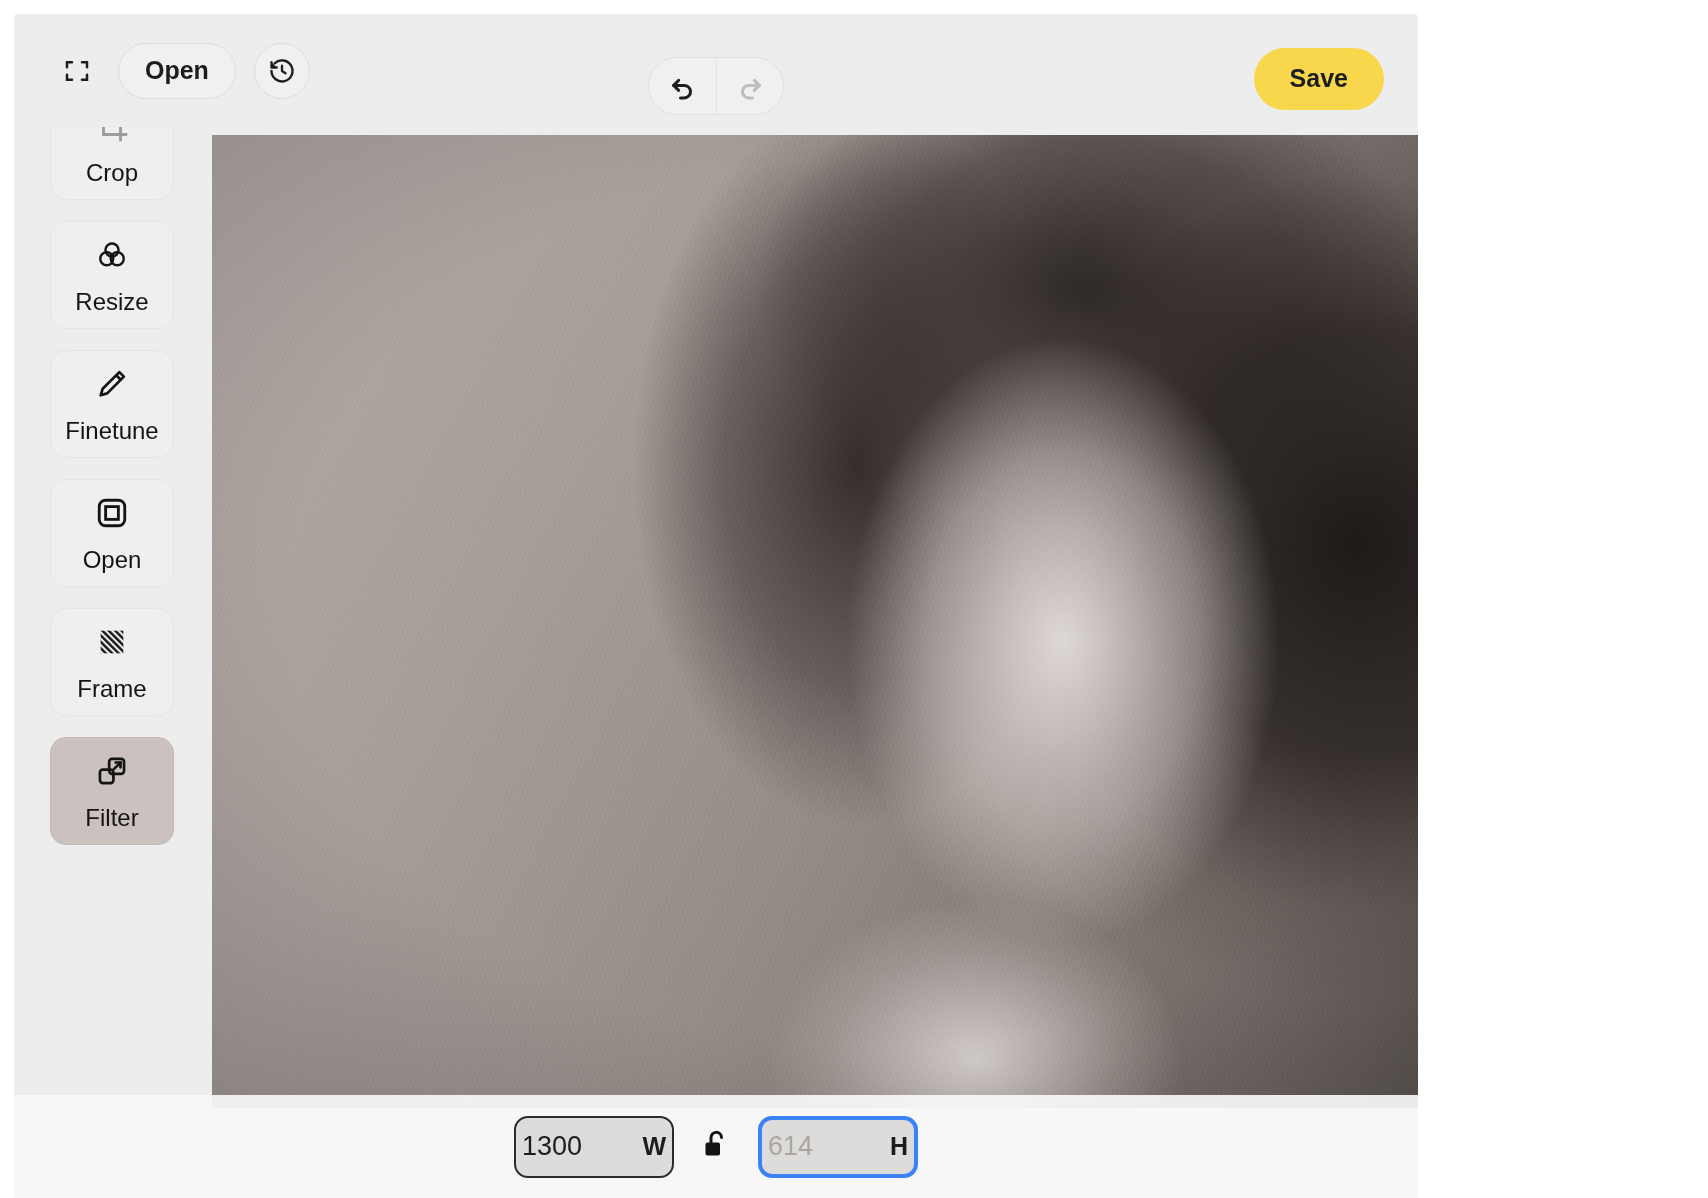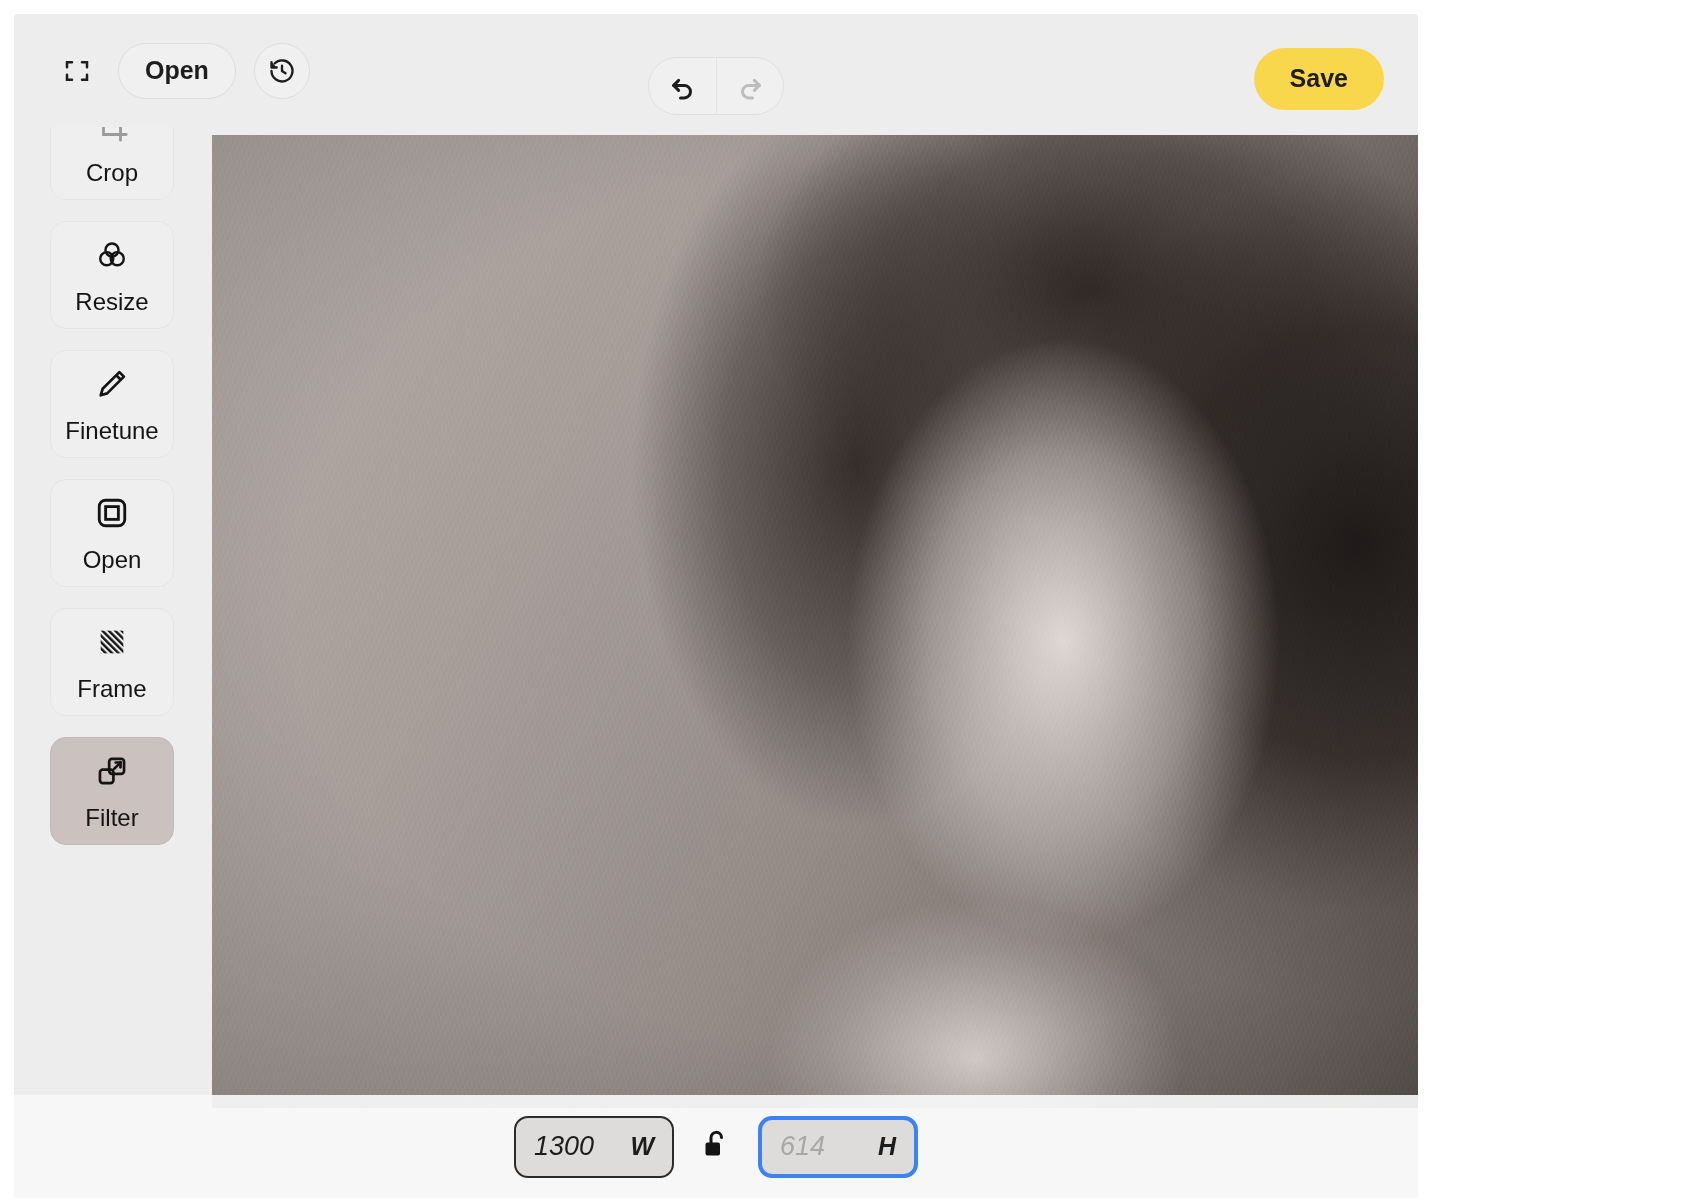--- a/index.html
+++ b/index.html
@@ -193,23 +193,22 @@
     gap: 22px;
     z-index: 35;
   }
   .dim-field {
     height: 62px;
     width: 160px;
     border-radius: 14px;
     background: #dfdedd;
     display: flex;
     align-items: center;
-    padding: 0 18px;
+    padding: 0 6px;
     cursor: text;
-    font-style: italic;
   }
   .dim-field.active { border: 2px solid #2b2b2b; background: #dddcdb; }
   .dim-field.idle   { border: 4px solid #3b82f6; background: #dddcdb; }
   .dim-value {
     flex: 1;
     font-size: 27px;
     color: #1c1c1c;
   }
   .dim-value.placeholder { color: #a9a6a4; }
   .dim-unit {

